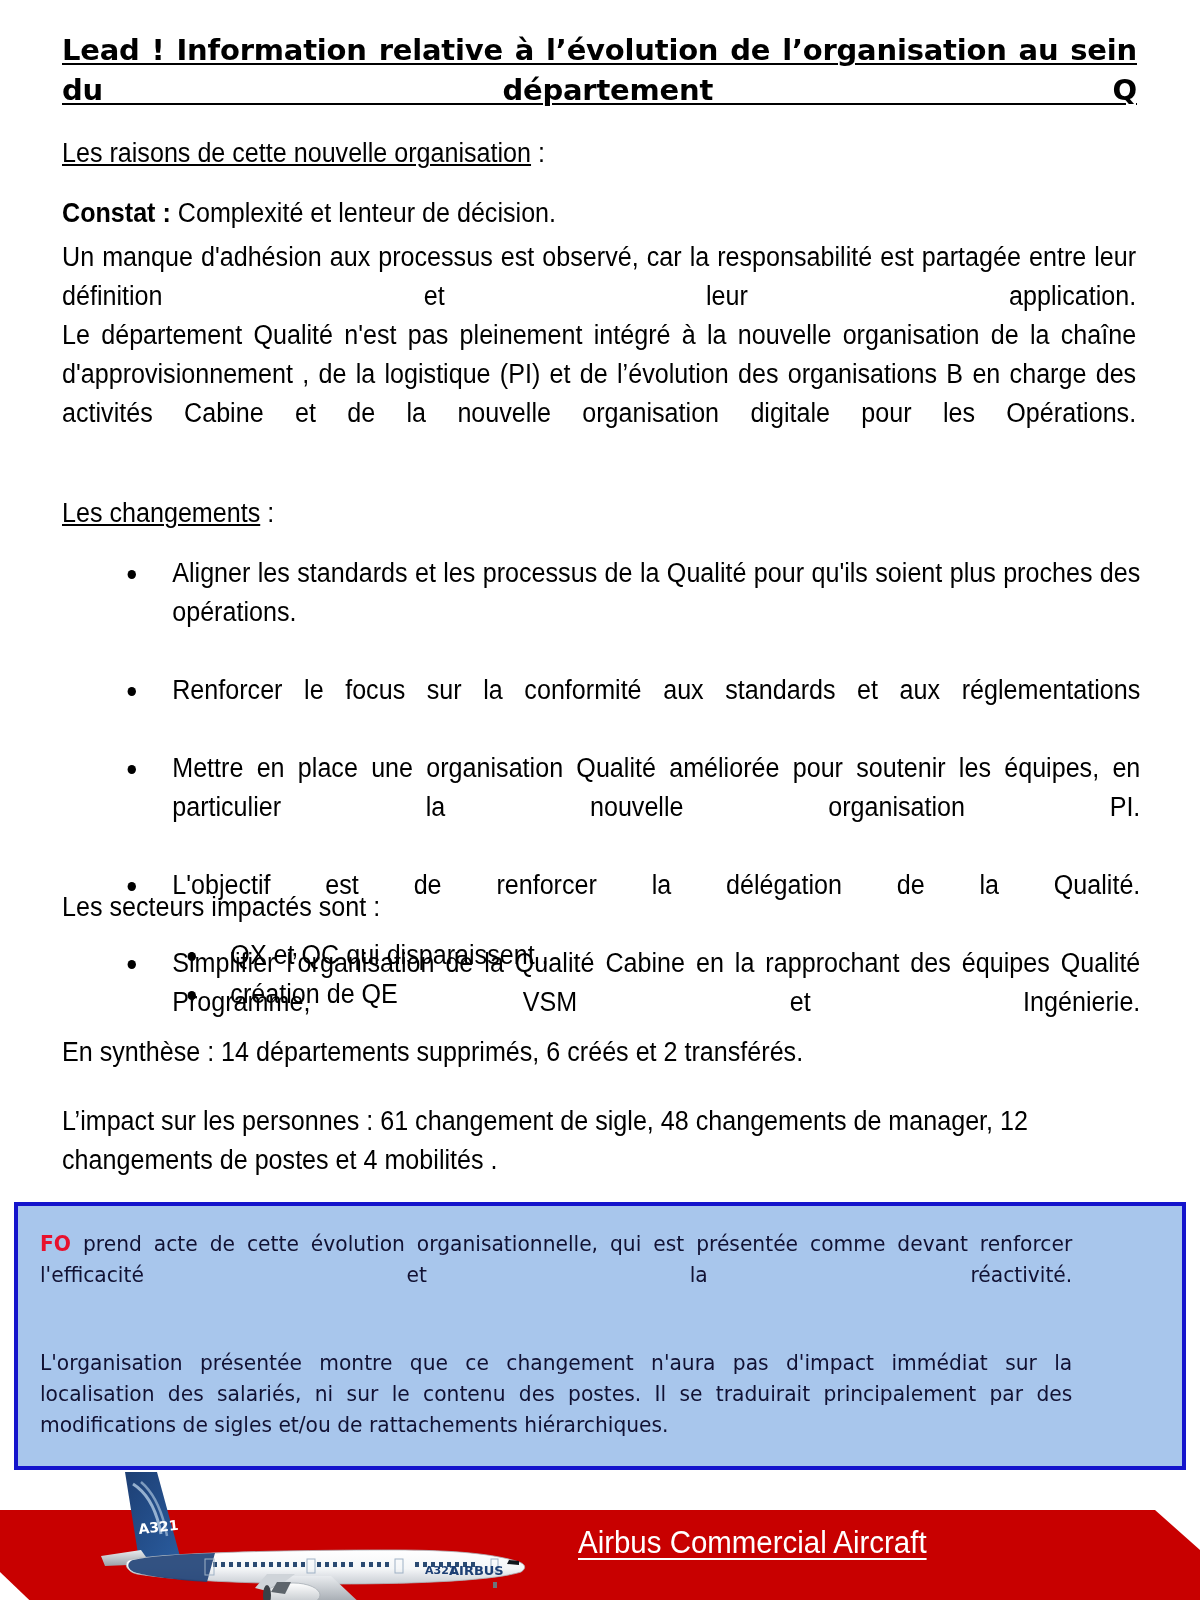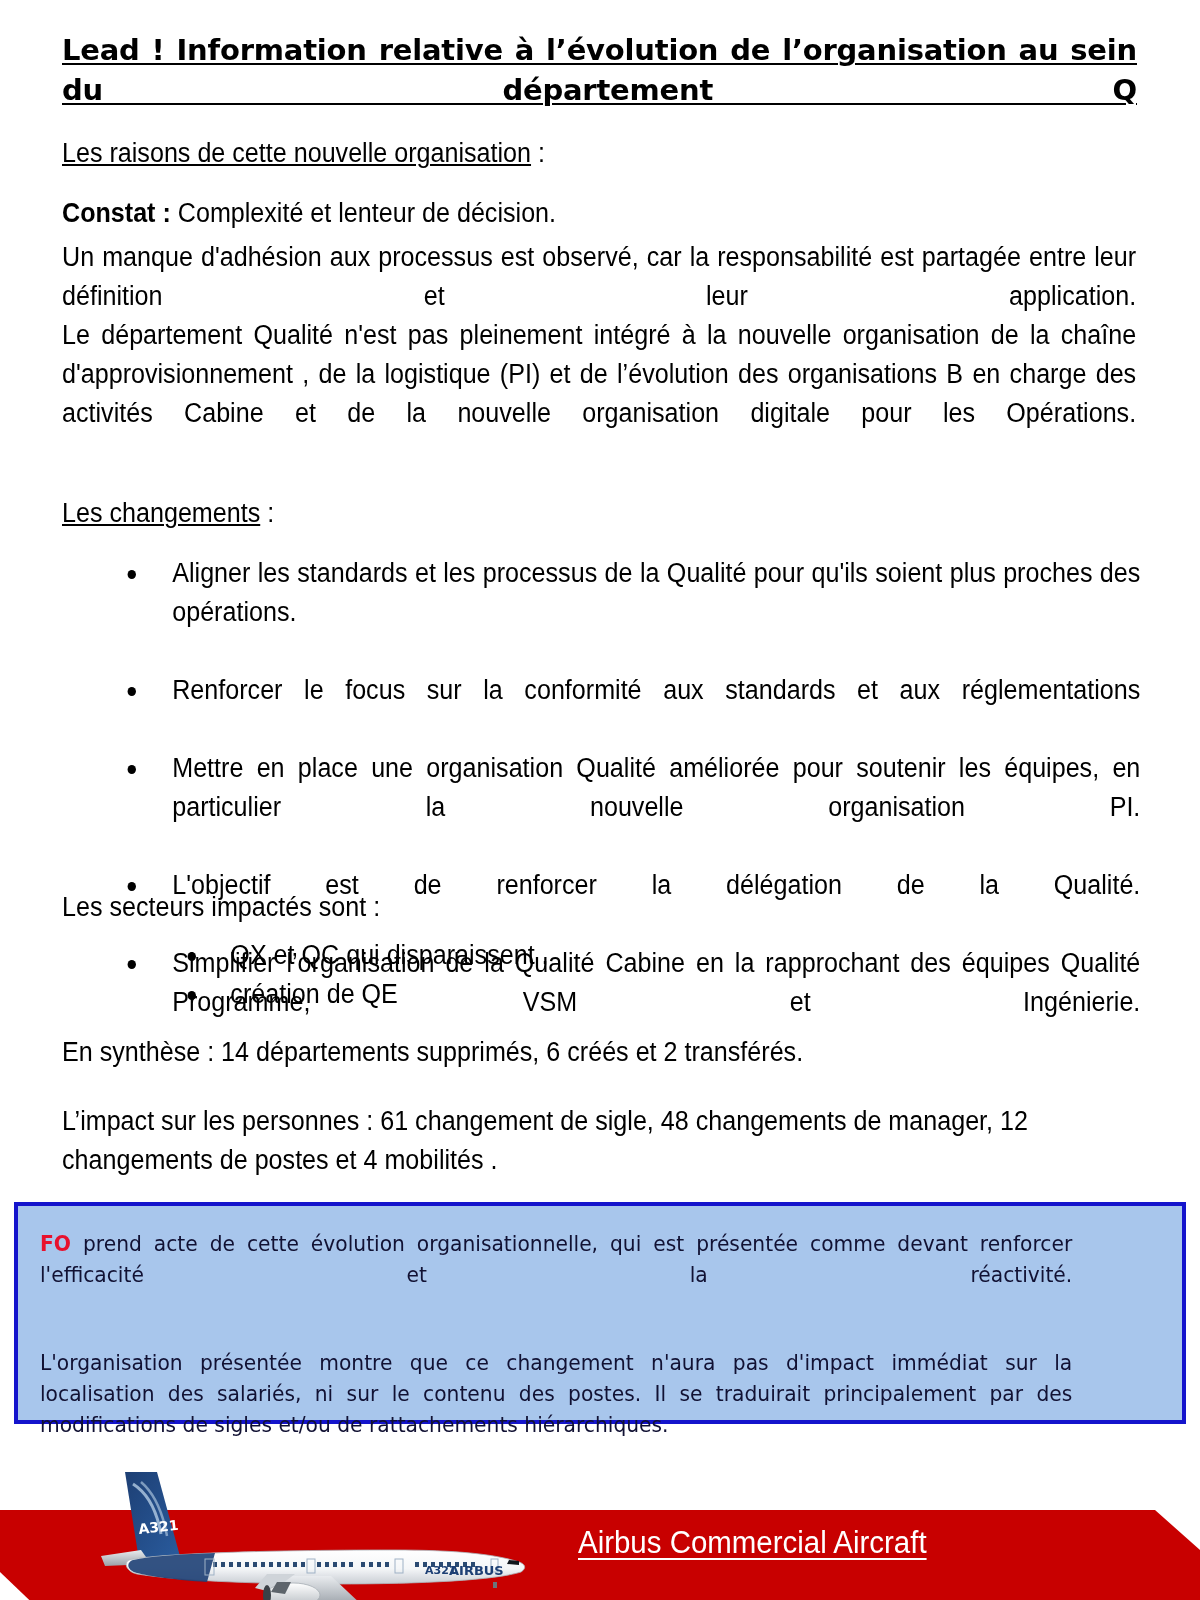--- a/index.html
+++ b/index.html
@@ -110,21 +110,21 @@
   .bullets.sub li { padding-left: 52px; }
   .bullets.sub li::after { content: none; }
   .bullets.sub li { text-align: left; }
 
   
   .callout {
     position: absolute;
     left: 14px;
     top: 1186px;
     width: 1172px;
-    height: 222px;
+    height: 268px;
     box-sizing: border-box;
     background: #a8c6ec;
     border: 4px solid #1414cc;
   }
   .callout-inner {
     padding: 22px 20px 0 22px;
   }
   .callout p {
     margin: 0;
     font-family: "DejaVu Sans", sans-serif;

